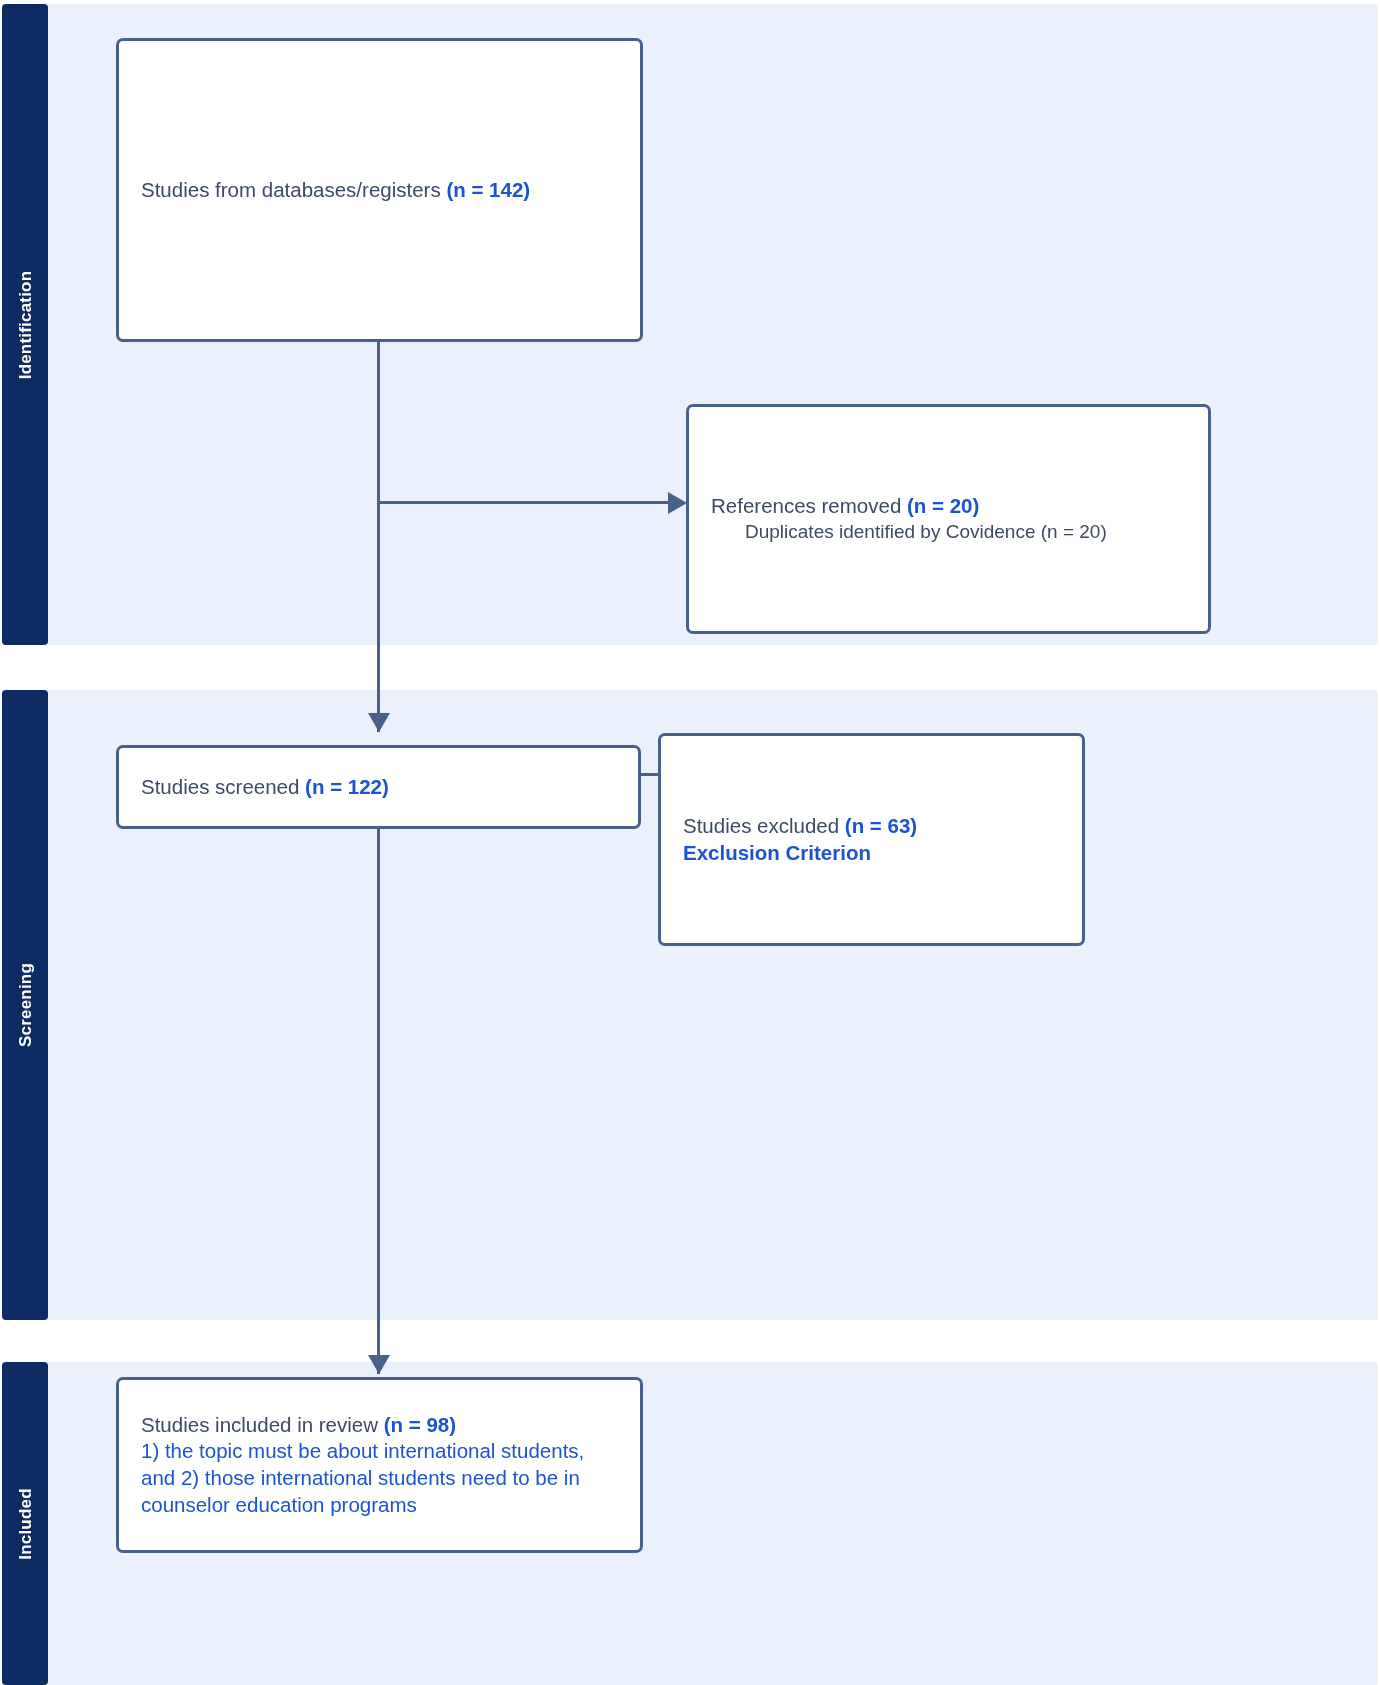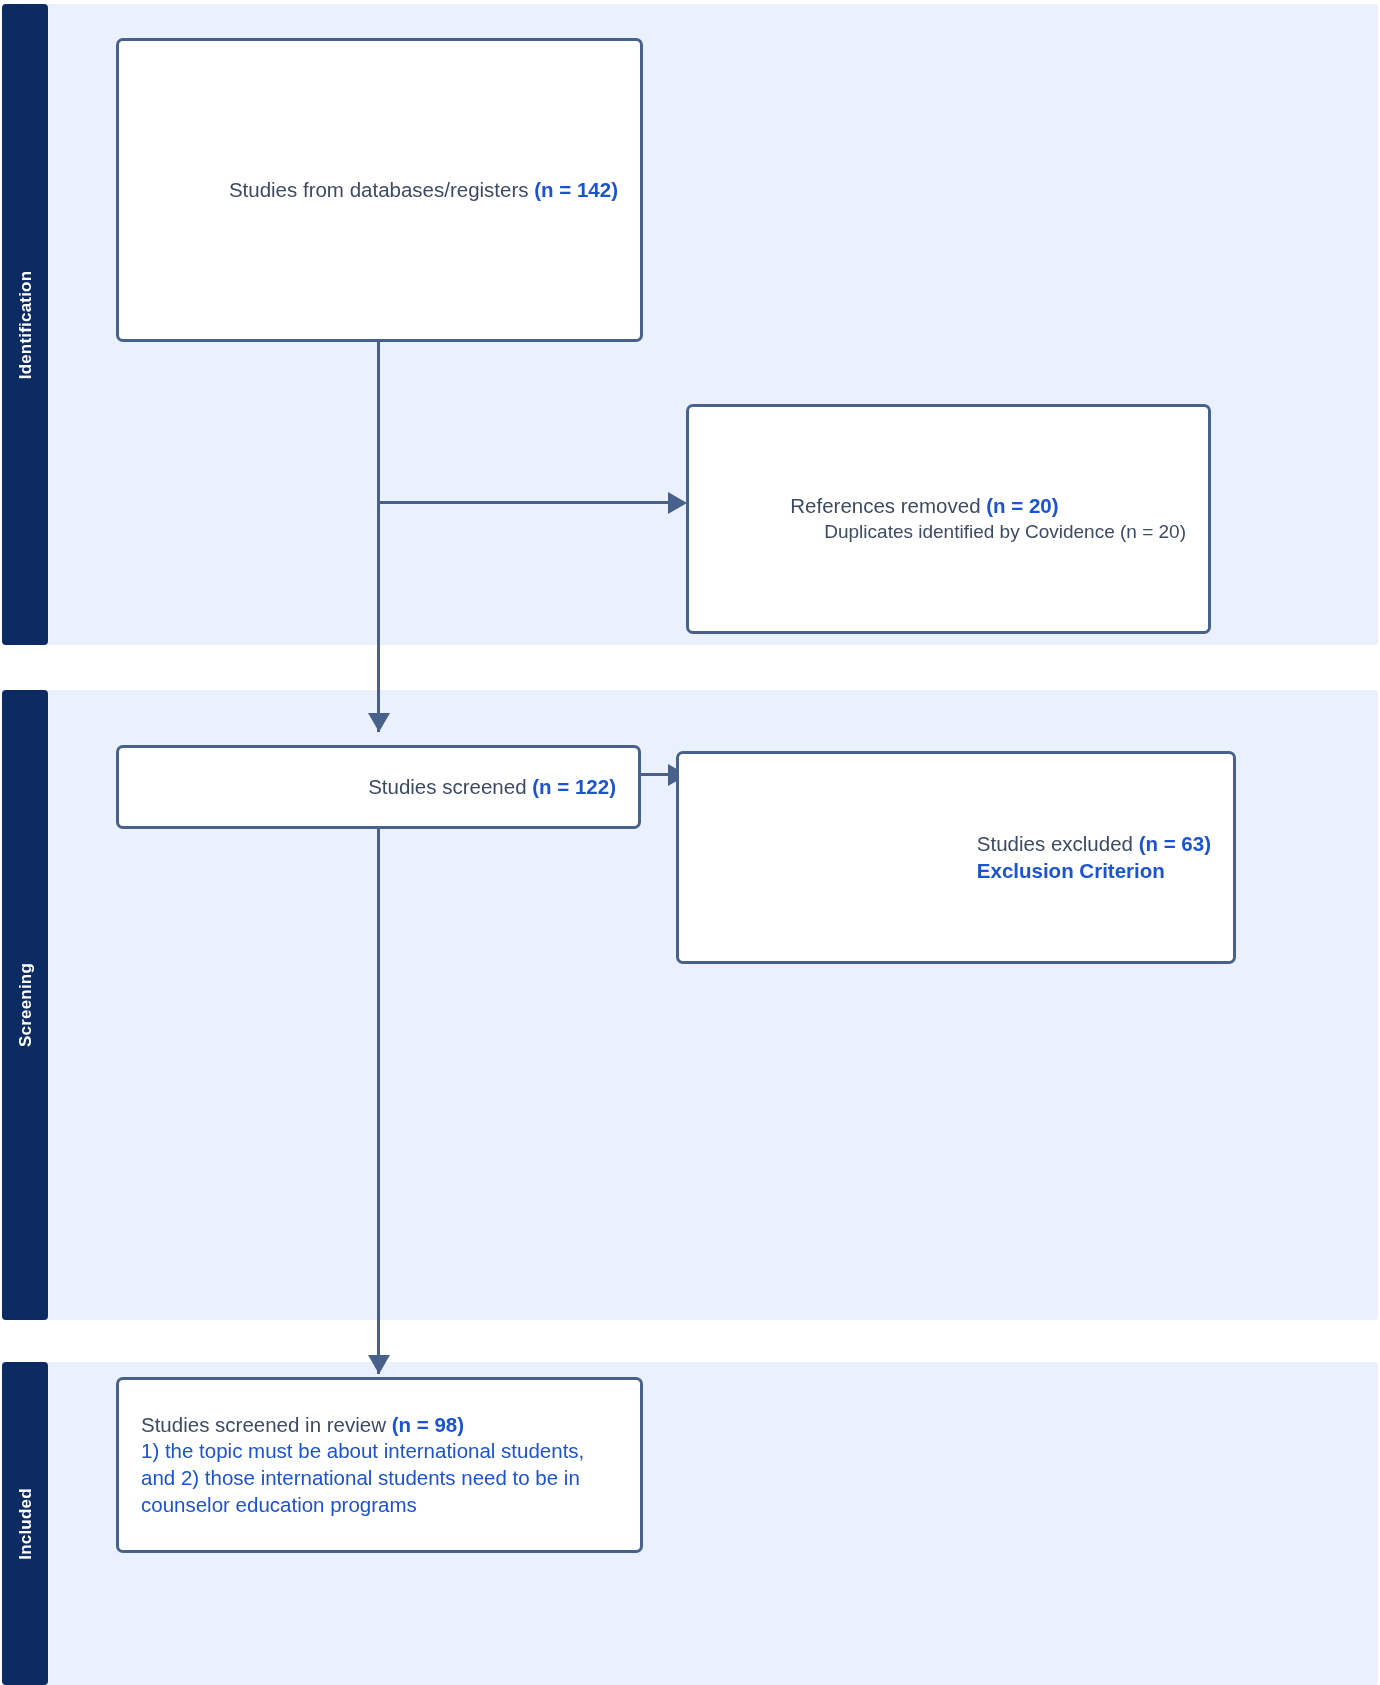--- a/index.html
+++ b/index.html
@@ -59,21 +59,20 @@
   
   .box {
     position: absolute;
     background: #ffffff;
     border: 3px solid #47618a;
     border-radius: 7px;
     box-sizing: border-box;
     display: flex;
     flex-direction: column;
     justify-content: center;
-    align-items: flex-end;
   }
   .box-inner {
     padding: 0 22px;
   }
   .box-line {
     font-size: 20.5px;
     line-height: 1.30;
     color: #3d4a63;
     white-space: nowrap;
   }
@@ -81,21 +80,21 @@
 
   .n-blue     { color: #1b53d0; font-weight: bold; }
   .crit-head  { color: #1b53d0; font-weight: bold; }
   .body-navy  { color: #1f3a6e; font-weight: bold; }
   .body-blue  { color: #1b53d0; font-weight: normal; }
   .sub-line   { padding-left: 34px; font-size: 19px; color: #3d4a63; }
 
   .box-databases { left: 116px; top: 38px;   width: 527px; height: 304px; }
   .box-removed   { left: 686px; top: 404px;  width: 525px; height: 230px; }
   .box-screened  { left: 116px; top: 745px;  width: 525px; height: 84px;  }
-  .box-excluded  { left: 676px; top: 733px;  width: 560px; height: 213px; margin-top: 18px; }
+  .box-excluded  { left: 658px; top: 733px;  width: 427px; height: 213px; }
   .box-included  { left: 116px; top: 1377px; width: 527px; height: 176px; }
 
   
   .conn {
     position: absolute;
     background: #47618a;
   }
   .conn-v { width: 3px; }
   .conn-h { height: 3px; }
 
@@ -174,18 +173,18 @@
 
   <div class="box box-excluded">
     <div class="box-inner">
       <div class="box-line"><span>Studies excluded </span><span class="n-blue">(n = 63)</span></div>
       <div class="box-line crit-head">Exclusion Criterion</div>
     </div>
   </div>
 
   <div class="box box-included">
     <div class="box-inner">
-      <div class="box-line"><span>Studies screened in review </span><span class="n-blue">(n = 98)</span></div>
+      <div class="box-line"><span>Studies included in review </span><span class="n-blue">(n = 98)</span></div>
       <div class="box-line wrap body-blue">1) the topic must be about international students, and 2) those international students need to be in counselor education programs</div>
     </div>
   </div>
 
 </div>
 
 </body></html>

